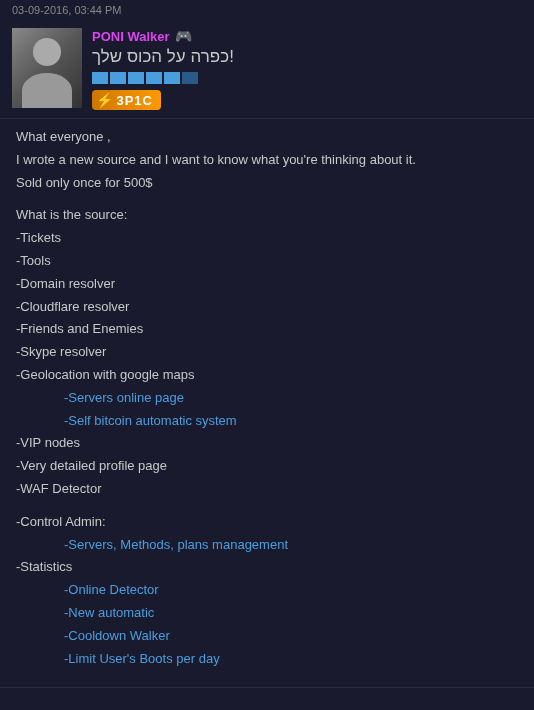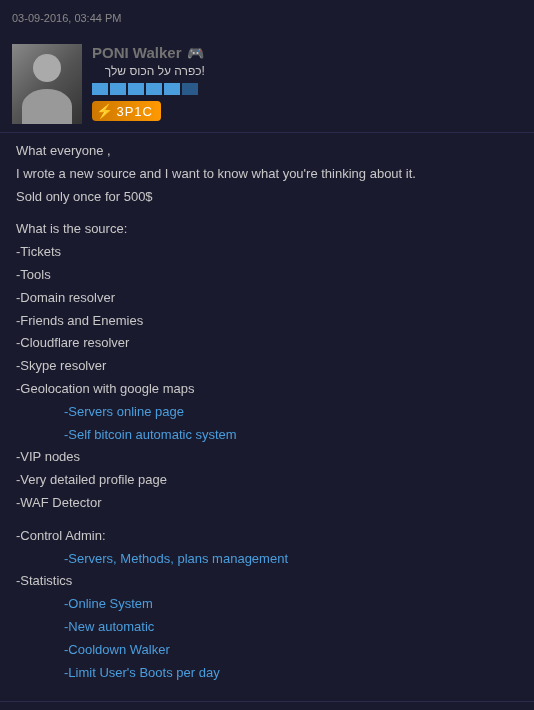--- a/index.html
+++ b/index.html
@@ -60,32 +60,32 @@
       display: flex;
       flex-direction: column;
       gap: 3px;
     }
     .username-row {
       display: flex;
       align-items: center;
       gap: 6px;
     }
     .username {
-      color: #737373;
-      font-size: 15px;
+      color: #d946ef;
+      font-size: 13px;
       font-weight: bold;
       text-align: center;
     }
     .user-icon {
       color: #4caf50;
       font-size: 14px;
     }
     .user-subtitle {
       color: #c8c8c8;
-      font-size: 12px;
+      font-size: 17px;
       direction: rtl;
     }
     .rep-bars {
       display: flex;
       gap: 2px;
       margin-top: 2px;
     }
     .rep-bar {
       width: 16px;
       height: 12px;
@@ -103,28 +103,28 @@
       margin-top: 3px;
       width: fit-content;
     }
     .badge-lightning {
       color: #fff;
       font-size: 14px;
       margin-right: 3px;
     }
     .badge-text {
       color: #fff;
-      font-weight: normal;
+      font-weight: bold;
       font-size: 13px;
       letter-spacing: 1px;
     }
     .timestamp {
       font-size: 11px;
       color: #888;
-      padding: 12px 12px;
+      padding: 4px 12px;
     }
     .post-body {
       padding: 8px 16px 16px 16px;
       line-height: 1.6;
       color: #c8c8c8;
       font-size: 13px;
     }
     .post-body p {
       margin-bottom: 2px;
     }
@@ -168,32 +168,32 @@
 
   <div class="post-body">
     <p>What everyone ,</p>
     <p>I wrote a new source and I want to know what you're thinking about it.</p>
     <p>Sold only once for 500$</p>
     <div class="spacer"></div>
     <p>What is the source:</p>
     <p>-Tickets</p>
     <p>-Tools</p>
     <p>-Domain resolver</p>
+    <p>-Cloudflare resolver</p>
     <p>-Friends and Enemies</p>
-    <p>-Cloudflare resolver</p>
     <p>-Skype resolver</p>
     <p>-Geolocation with google maps</p>
     <p class="highlight-blue">-Servers online page</p>
     <p class="highlight-blue">-Self bitcoin automatic system</p>
     <p>-VIP nodes</p>
     <p>-Very detailed profile page</p>
     <p>-WAF Detector</p>
     <div class="spacer"></div>
     <p>-Control Admin:</p>
     <p class="highlight-blue">-Servers, Methods, plans management</p>
     <p>-Statistics</p>
-    <p class="highlight-blue">-Online System</p>
+    <p class="highlight-blue">-Online Detector</p>
     <p class="highlight-blue">-New automatic</p>
     <p class="highlight-blue">-Cooldown Walker</p>
     <p class="highlight-blue">-Limit User's Boots per day</p>
 
   </div>
 </div>
 
 </body></html>

